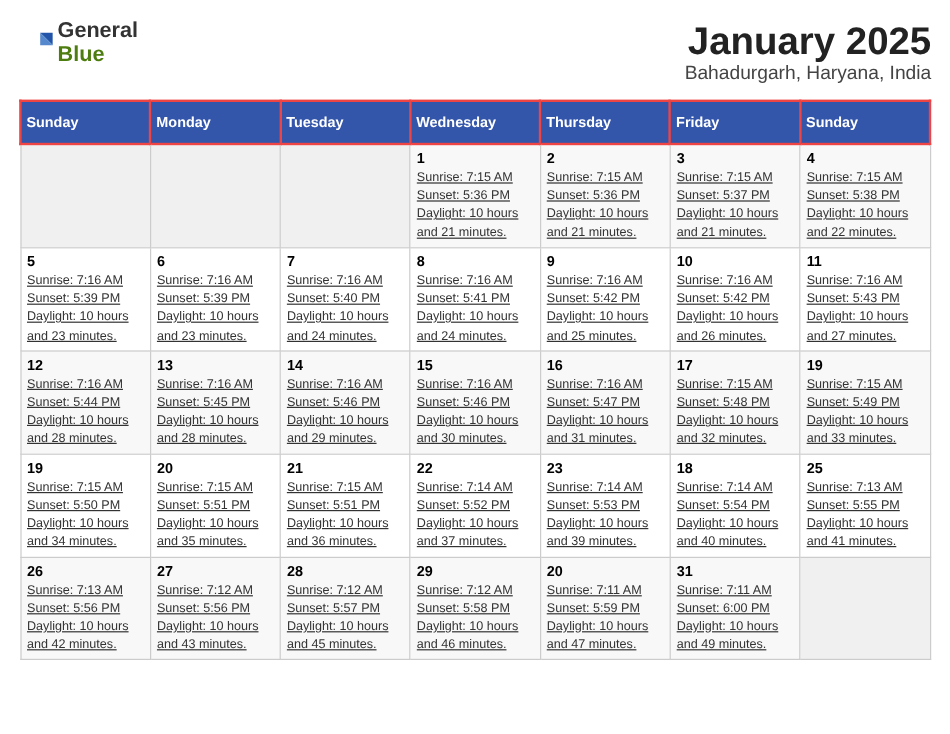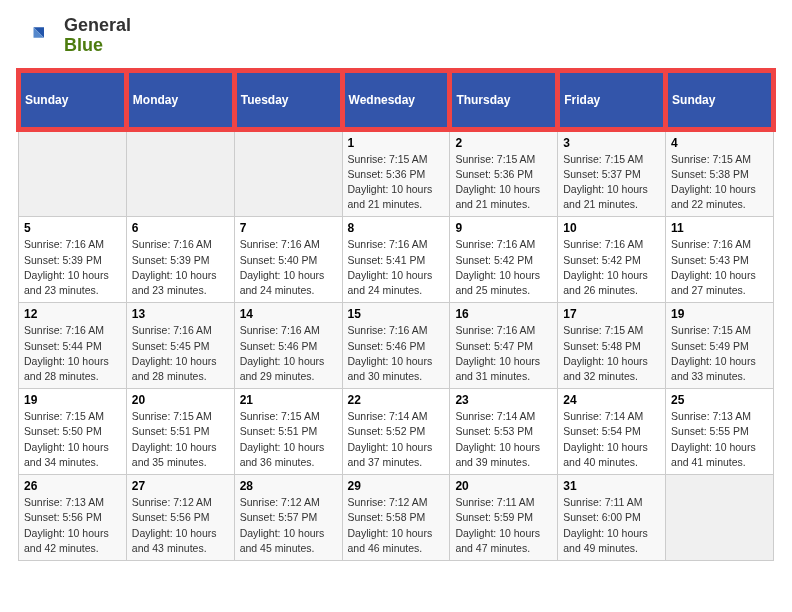--- a/index.html
+++ b/index.html
@@ -12,21 +12,21 @@
     }
     .header {
       display: flex;
       justify-content: space-between;
       align-items: flex-start;
       margin-bottom: 12px;
     }
     .logo {
       display: flex;
       align-items: center;
-      gap: 20px;
+      gap: 4px;
     }
     .logo-text {
       font-size: 18px;
       font-weight: bold;
       line-height: 1.1;
     }
     .logo-text .general { color: #333; }
     .logo-text .blue { color: #4d7c0f; }
     .logo-icon {
       width: 28px;
@@ -45,25 +45,25 @@
       color: #444;
     }
     .calendar-table {
       width: 100%;
       border-collapse: collapse;
       font-size: 11px;
     }
     .calendar-table thead tr th {
       background: #3355aa;
       color: #fff;
-      padding: 20px 4px;
+      padding: 10px 4px;
       text-align: left;
       font-size: 12px;
       font-weight: bold;
-      border: 5px solid #ef4444;
+      border: 2px solid #ef4444;
     }
     .calendar-table tbody tr td {
       border: 1px solid #ccc;
       vertical-align: top;
       padding: 4px 5px;
       min-height: 80px;
       height: 85px;
       background: #fff;
       width: calc(100% / 7);
     }
@@ -76,40 +76,45 @@
     .day-number {
       font-weight: bold;
       font-size: 12px;
       margin-bottom: 2px;
       display: block;
     }
     .day-info {
       color: #333;
       font-size: 10.5px;
       line-height: 1.45;
+      text-decoration: underline;
     }
     .empty-cell {
       background: #f0f0f0 !important;
     }
   </style>
 </head>
 <body>
 
 <div class="header">
   <div class="logo">
     <svg class="logo-icon" viewBox="0 0 32 32">
       <rect x="0" y="0" width="32" height="32" fill="none"></rect>
       <polygon points="20,6 32,6 32,18" fill="#2255aa"></polygon>
       <polygon points="20,6 32,18 20,18" fill="#5588cc"></polygon>
     </svg>
     <div class="logo-text">
       <span class="general">General</span><br>
       <span class="blue">Blue</span>
     </div>
   </div>
+  <div class="title-block">
+    <div class="month-title">January 2025</div>
+    <div class="location-title">Bahadurgarh, Haryana, India</div>
+  </div>
 </div>
 
 <table class="calendar-table">
   <thead>
     <tr>
     <th>Sunday</th>
         <th>Monday</th>
         <th>Tuesday</th>
         <th>Wednesday</th>
         <th>Thursday</th>
@@ -214,21 +219,21 @@
         </td>
         <td>
           <span class="day-number">22</span>
           <div class="day-info">Sunrise: 7:14 AM<br>Sunset: 5:52 PM<br>Daylight: 10 hours<br>and 37 minutes.</div>
         </td>
         <td>
           <span class="day-number">23</span>
           <div class="day-info">Sunrise: 7:14 AM<br>Sunset: 5:53 PM<br>Daylight: 10 hours<br>and 39 minutes.</div>
         </td>
         <td>
-          <span class="day-number">24</span>
+          <span class="day-number">18</span>
           <div class="day-info">Sunrise: 7:14 AM<br>Sunset: 5:54 PM<br>Daylight: 10 hours<br>and 40 minutes.</div>
         </td>
         <td>
           <span class="day-number">25</span>
           <div class="day-info">Sunrise: 7:13 AM<br>Sunset: 5:55 PM<br>Daylight: 10 hours<br>and 41 minutes.</div>
         </td>
       </tr>
       <tr>
         <td>
           <span class="day-number">26</span>

